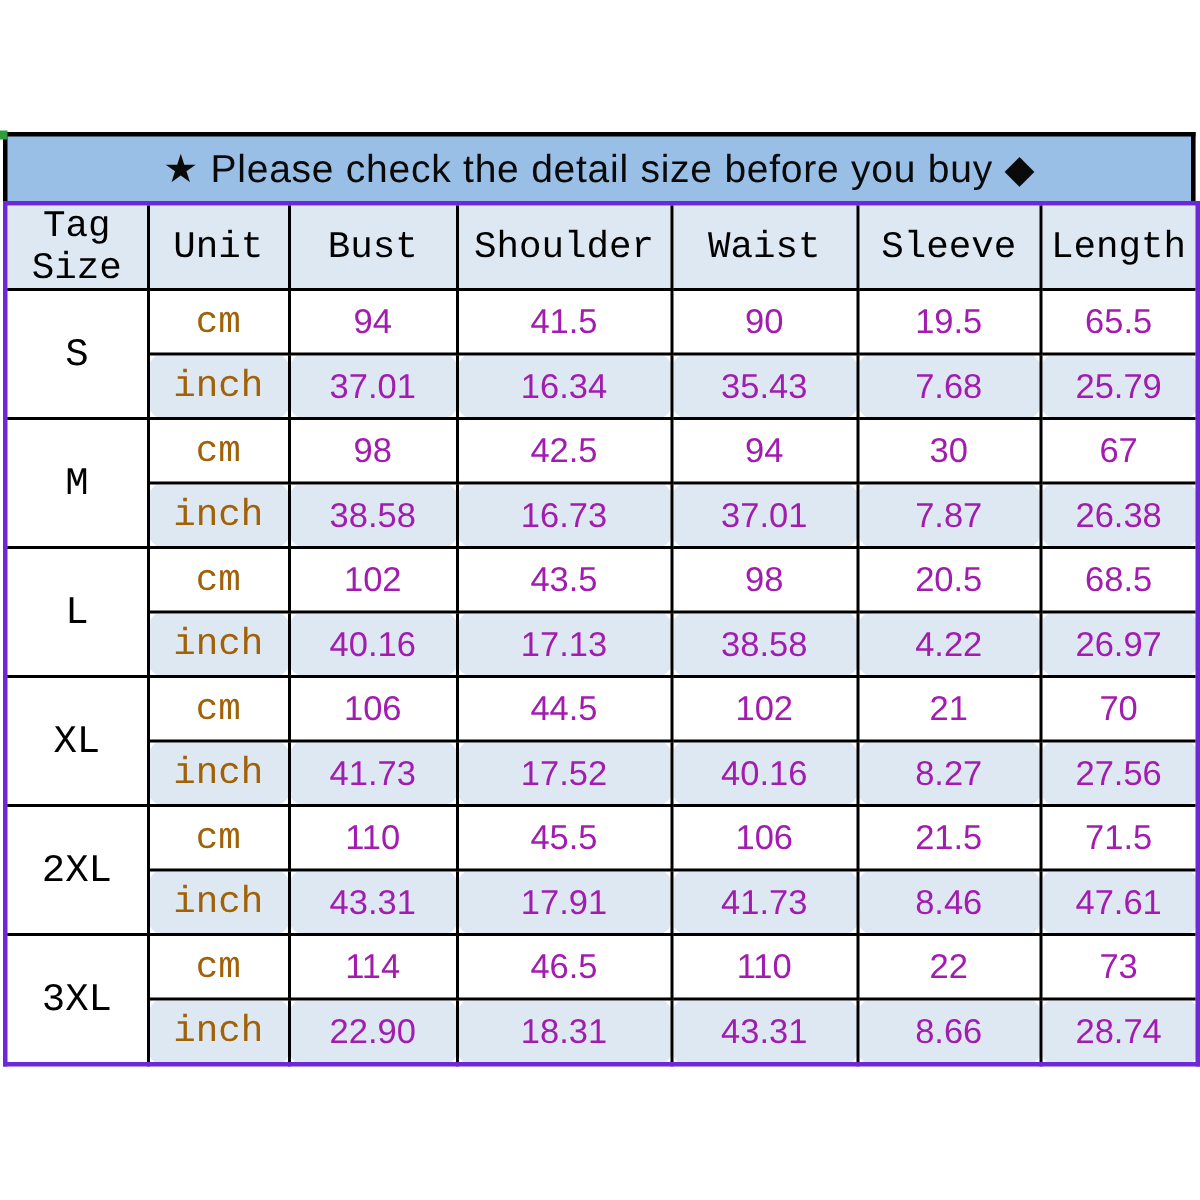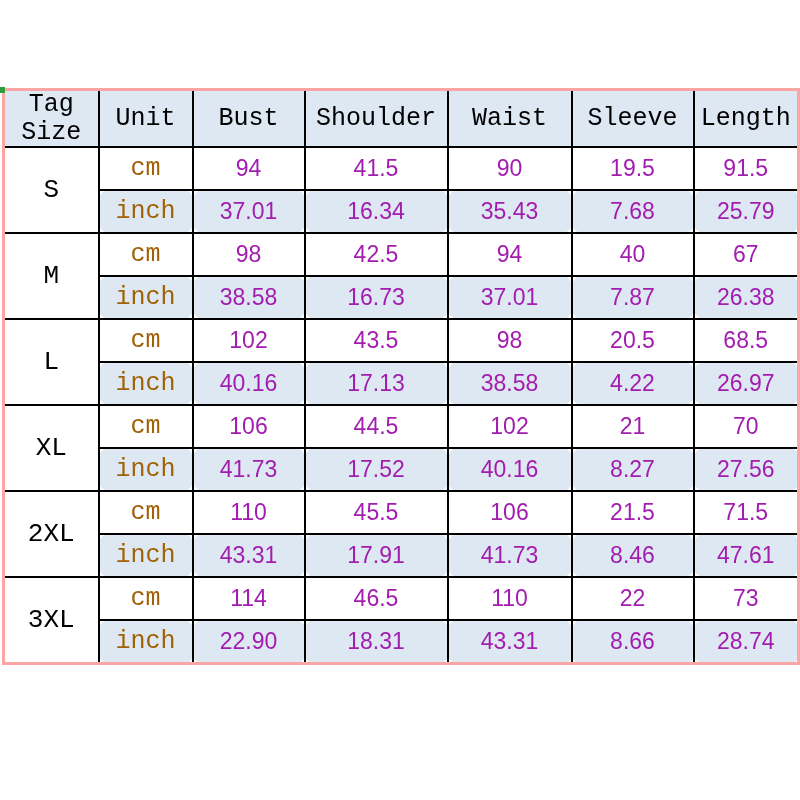--- a/index.html
+++ b/index.html
@@ -43,21 +43,21 @@
     font-family: "Liberation Sans", sans-serif;
     font-size: 26px;
     color: #0a0a0a;
     letter-spacing: 0.5px;
     white-space: nowrap;
   }
   table.size-table {
     border-collapse: collapse;
     table-layout: fixed;
     width: 795px;
-    border: 3px solid #fca5a5;
+    border: 3px solid #6d28d9;
     background: #ffffff;
   }
   .size-table th, .size-table td {
     border: 2px solid #000000;
     text-align: center;
     vertical-align: middle;
     padding: 0;
     overflow: hidden;
   }
   .size-table th {
@@ -93,20 +93,23 @@
   tr.row-cm td.size-label, tr.row-inch td.size-label { background: #ffffff; }
 </style>
 </head>
 <body>
 
 <div class="page">
   <div class="green-corner"></div>
 
   <div class="chart-wrap">
 
+    <div class="banner">
+      <span class="banner-text">★ Please check the detail size before you buy ◆</span>
+    </div>
 
     <table class="size-table">
       <colgroup>
         <col style="width:95px">
           <col style="width:94px">
           <col style="width:112px">
         <col style="width:143px">
           <col style="width:124px">
           <col style="width:122px">
           <col style="width:105px">
@@ -122,38 +125,38 @@
           <th>Length</th>
         </tr>
 
         <tr class="row-cm">
           <td class="size-label" rowspan="2">S</td>
           <td class="unit-cell">cm</td>
           <td class="val">94</td>
           <td class="val">41.5</td>
           <td class="val">90</td>
           <td class="val">19.5</td>
-          <td class="val">91.5</td>
+          <td class="val">65.5</td>
         </tr>
         <tr class="row-inch">
           <td class="unit-cell">inch</td>
           <td class="val">37.01</td>
           <td class="val">16.34</td>
           <td class="val">35.43</td>
           <td class="val">7.68</td>
           <td class="val">25.79</td>
         </tr>
 
         <tr class="row-cm">
           <td class="size-label" rowspan="2">M</td>
           <td class="unit-cell">cm</td>
           <td class="val">98</td>
           <td class="val">42.5</td>
           <td class="val">94</td>
-          <td class="val">40</td>
+          <td class="val">30</td>
           <td class="val">67</td>
         </tr>
         <tr class="row-inch">
           <td class="unit-cell">inch</td>
           <td class="val">38.58</td>
           <td class="val">16.73</td>
           <td class="val">37.01</td>
           <td class="val">7.87</td>
           <td class="val">26.38</td>
         </tr>

